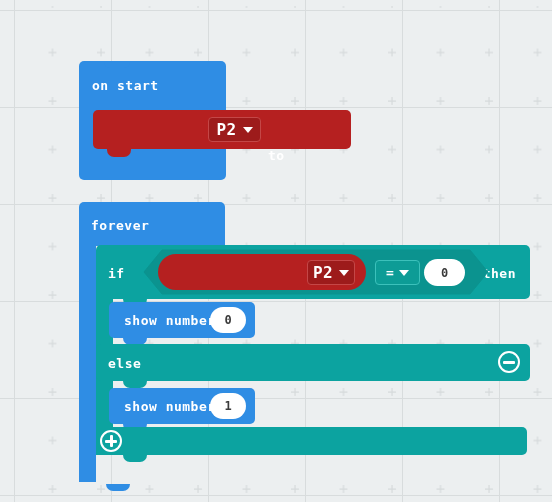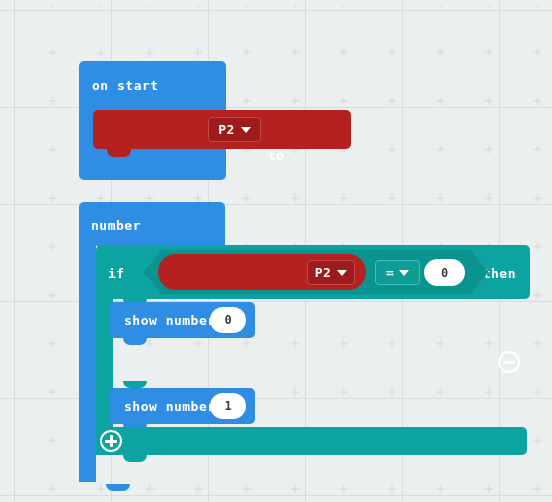--- a/index.html
+++ b/index.html
@@ -28,21 +28,21 @@
   
   .btxt{
     color:#ffffff;
     font-family:"DejaVu Sans Mono", monospace;
     font-size:13px;
     font-weight:bold;
     letter-spacing:0.5px;
     white-space:nowrap;
     user-select:none;
   }
-  .btxt.small{font-size:13px;}
+  .btxt.small{font-size:16px;}
 
   
   #onstart{position:absolute;left:79px;top:61px;width:147px;height:119px;}
   #onstart .body{
     position:absolute;left:0;top:0;width:147px;height:119px;
     background:#2f8de4;border-radius:5px 5px 5px 5px;
   }
   #onstart .label{position:absolute;left:13px;top:17px;}
 
   
@@ -189,21 +189,21 @@
     <div class="red-notch" style="left:14px;top:39px;"></div>
     <div class="dd-red" style="left:115px;width:53px;">
       <span class="btxt small">P2</span>
       <span class="caret"></span>
     </div>
     <div class="btxt lbl" style="left:175px;margin-top:26px;">to</div>
   </div>
 
   <div id="forever">
     <div id="fv-head">
-      <div class="btxt label">number</div>
+      <div class="btxt label">forever</div>
     </div>
     <div id="fv-spine"></div>
 
   </div>
 
   <div id="if-head">
     <div class="btxt iflabel">if</div>
     <div class="btxt thenlabel">then</div>
   </div>
   <div class="teal-notch" style="left:123px;top:299px;"></div>
@@ -230,20 +230,23 @@
   </div>
 
   <div class="shownum" id="show0">
     <div class="blue-notch" style="left:14px;top:36px;"></div>
     <div class="btxt lbl">show number</div>
     <div class="numoval oval">
       <span>0</span>
     </div>
   </div>
 
+  <div id="else-row">
+    <div class="btxt label">else</div>
+  </div>
   <div class="teal-notch" style="left:123px;top:381px;"></div>
 
   <div class="mut-icon" id="minus-icon">
     <div class="bar h"></div>
   </div>
 
   <div class="shownum" id="show1">
     <div class="blue-notch" style="left:14px;top:36px;"></div>
     <div class="btxt lbl">show number</div>
     <div class="numoval oval">

